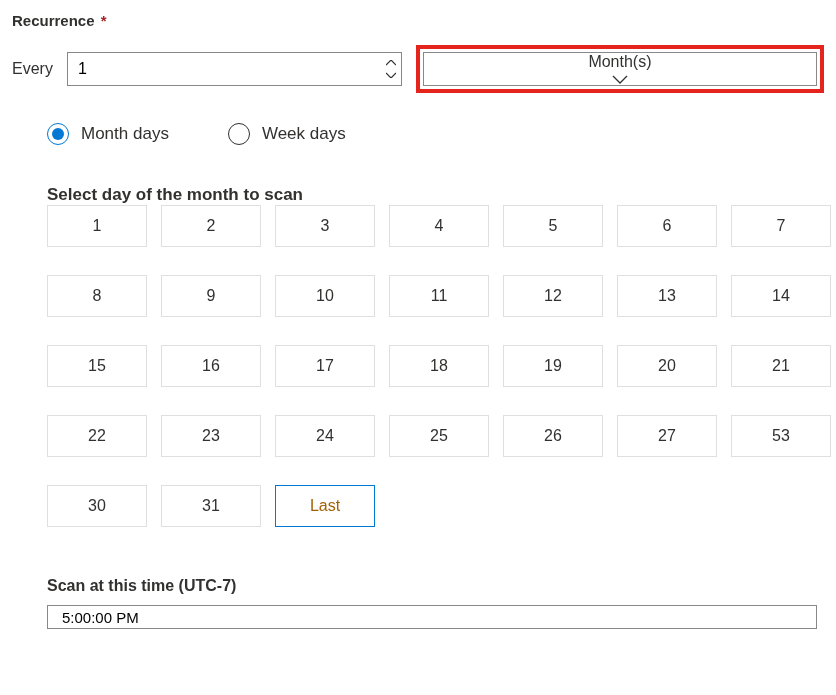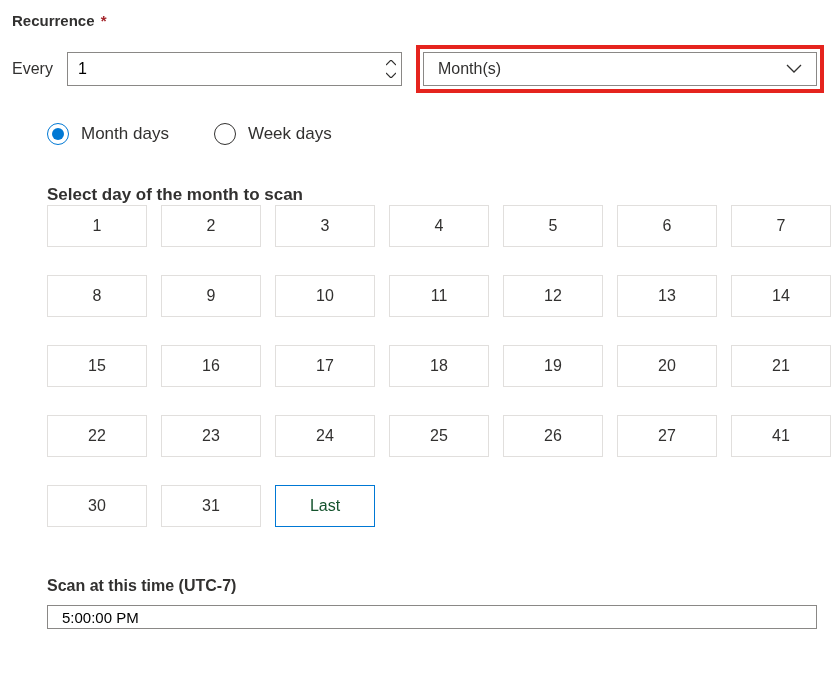--- a/index.html
+++ b/index.html
@@ -72,25 +72,26 @@
     width: 100%;
     height: 34px;
     border: 1px solid #8a8886;
     background: #fff;
     display: flex;
     align-items: center;
     justify-content: space-between;
     padding: 0 14px;
     cursor: pointer;
     font-size: 16px;
+    flex-direction: column;
   }
   .chevron svg { display:block; }
   .radio-row {
     display: flex;
-    gap: 45px;
+    gap: 59px;
     margin-left: 35px;
     margin-bottom: 40px;
     align-items: center;
   }
   .radio-opt {
     display: flex;
     align-items: center;
     gap: 12px;
     cursor: pointer;
     font-size: 17px;
@@ -125,21 +126,21 @@
     background:#fff;
     display:flex;
     align-items:center;
     justify-content:center;
     font-size:16px;
     cursor:pointer;
     color:#323130;
   }
   .day-cell.selected {
     border-color:#0078d4;
-    color:#14532d;
+    color:#a16207;
   }
   .time-section { margin-left: 35px; }
   .time-label {
     font-weight:600;
     font-size:16px;
     margin-bottom:10px;
   }
   .time-input {
     width: 770px;
     height: 24px;
@@ -226,21 +227,21 @@
       <div class="day-cell">18</div>
       <div class="day-cell">19</div>
       <div class="day-cell">20</div>
       <div class="day-cell">21</div>
       <div class="day-cell">22</div>
       <div class="day-cell">23</div>
       <div class="day-cell">24</div>
       <div class="day-cell">25</div>
       <div class="day-cell">26</div>
       <div class="day-cell">27</div>
-      <div class="day-cell">41</div>
+      <div class="day-cell">53</div>
       <div class="day-cell">30</div>
       <div class="day-cell">31</div>
       <div class="day-cell selected">Last</div>
     </div>
 </div>
 
 <div class="time-section">
   <div class="time-label">Scan at this time (UTC-7)</div>
   <input class="time-input" type="text" value="5:00:00 PM" style="">
 </div>

